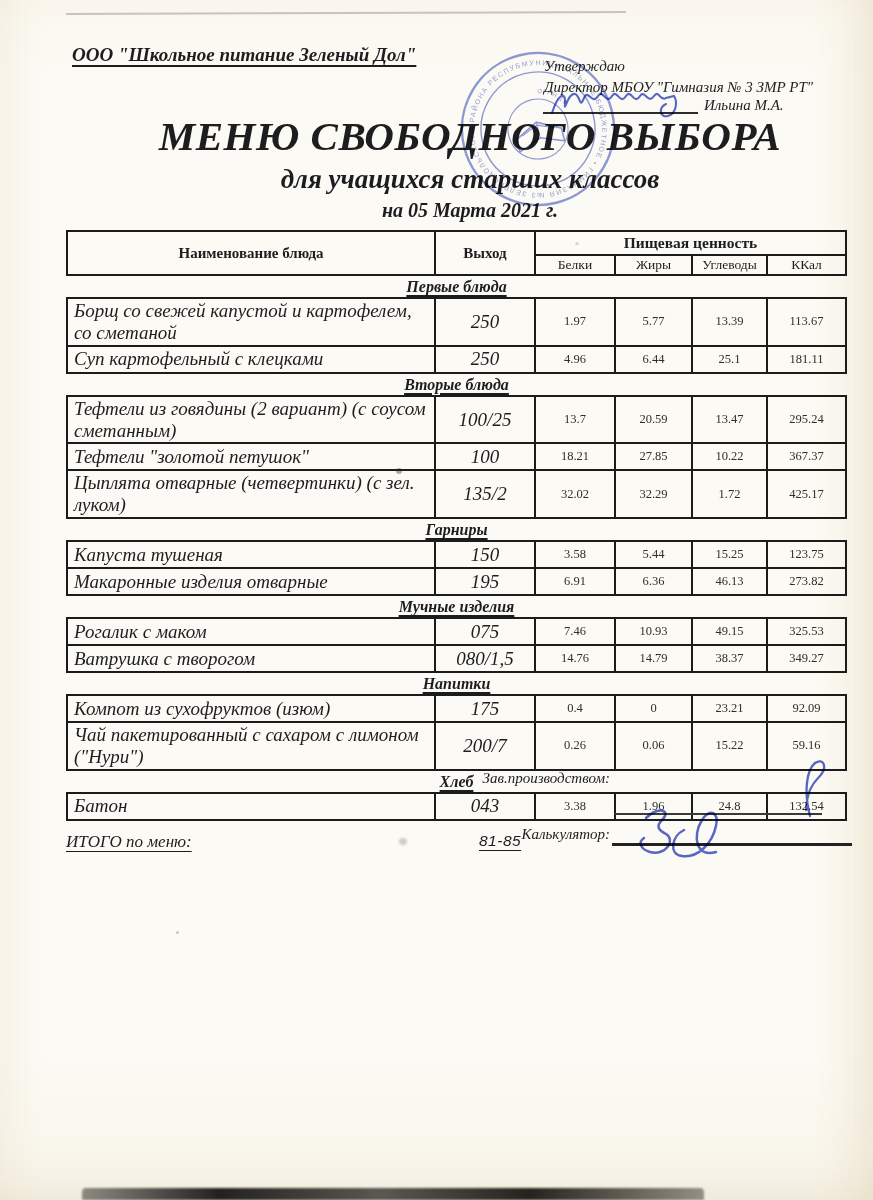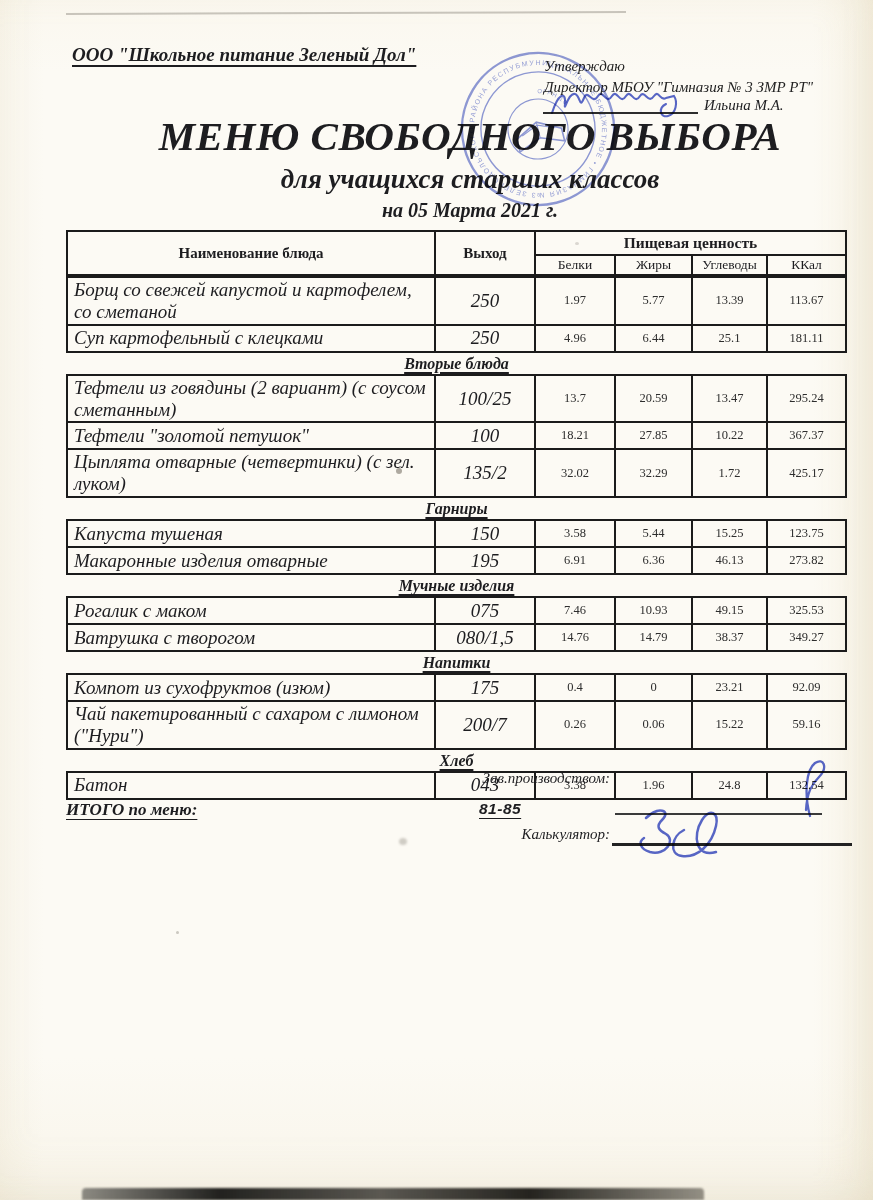--- a/index.html
+++ b/index.html
@@ -50,21 +50,21 @@
   .hnut { font-weight:bold; font-size:15.5px; text-align:center; height:20px; }
   .hsub { font-size:13.5px; text-align:center; height:15px;border-radius:6px; }
   .sec { text-align:center; margin:2px 0 1px; font-weight:bold; font-style:italic; font-size:16px; }
   .sec span { text-decoration:underline; text-underline-offset:3px; text-decoration-thickness:1.5px; }
   .nm  { font-style:italic; font-size:19px; line-height:1.15; padding:1px 4px 1px 6px; }
   .out { font-style:italic; font-size:19px; text-align:center;margin-left:28px; }
   .num { font-family:Liberation Serif, serif; font-size:12.5px; text-align:center; color:#2d2d2d; }
   tr.r1 td { height:23px; }
   tr.r2 td { height:42px; }
 
-  .totals { position:relative; font-weight:bold; font-style:italic; font-size:17px; }
+  .totals { position:relative; margin-top:11px; font-weight:normal; font-style:italic; font-size:17px; }
   .totals .lbl { text-decoration:underline; text-underline-offset:4px; }
   .totals .val { position:absolute; left:413px; top:0; font-family:"Liberation Sans", sans-serif; font-size:15.5px;
                  letter-spacing:.5px; text-decoration:underline; text-underline-offset:4px; }
 
   
   .f-label { font-style:italic; font-size:15px; text-align:right; }
   .f-lab1 { left:420px; top:770px; width:190px; }
   .f-lab2 { left:430px; top:826px; width:180px; }
   .f-line1 { left:615px; top:813px; width:207px; height:2px; background:#3a3a3a; }
   .f-line2 { left:612px; top:843px; width:240px; height:3px; background:#222; }
@@ -138,20 +138,21 @@
       </tr>
       <tr>
         <td class="hsub">Белки</td>
         <td class="hsub">Жиры</td>
         <td class="hsub">Углеводы</td>
         <td class="hsub">ККал</td>
       </tr>
     </tbody>
       </table>
 
+    <div class="sec"><span>Первые блюда</span></div>
     <table class="blk">
       <colgroup>
           <col class="w1">
           <col class="w2">
           <col class="w3">
           <col class="w4">
           <col class="w5">
           <col class="w6">
         </colgroup>
       <tbody>

